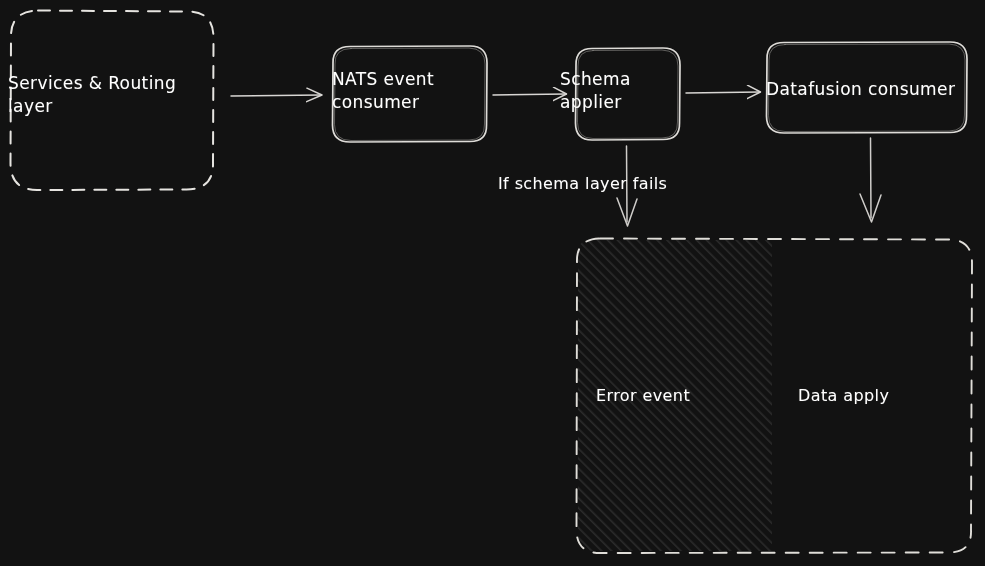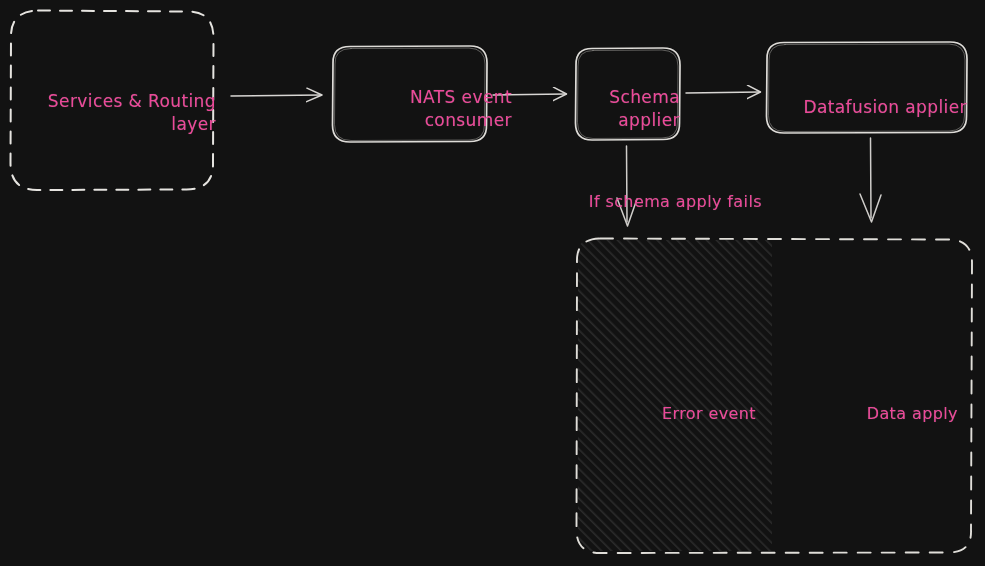--- a/index.html
+++ b/index.html
@@ -23,42 +23,41 @@
     left: 0;
     top: 0;
     width: 985px;
     height: 566px;
     overflow: visible;
   }
   .node-label,
   .edge-label,
   .region-label {
     position: absolute;
-    color: #ec4899;
+    color: #ffffff;
     font-family: "DejaVu Sans", sans-serif;
-    text-align: right;
+    text-align: left;
     line-height: 1.38;
     letter-spacing: 0.4px;
     white-space: pre;
     pointer-events: none;
     text-shadow: 0 0 1px rgba(232,230,227,0.28);
-    margin-top: 18px;
   }
   .node-label {
     font-size: 17px;
   }
   .edge-label {
     font-size: 16px;
   }
   .region-label {
     font-size: 16px;
   }
   .lbl-services { left: 8px;  top: 72px;  width: 208px; }
-  .lbl-nats     { left: 332px; top: 68px; width: 156px; padding-left: 24px; }
-  .lbl-schema   { left: 575px; top: 68px; width: 105px; }
+  .lbl-nats     { left: 332px; top: 68px; width: 156px; }
+  .lbl-schema   { left: 560px; top: 68px; width: 105px; }
   .lbl-datafusion { left: 766px; top: 78px; width: 201px; }
   .lbl-fail     { left: 498px; top: 173px; width: 264px; }
   .lbl-errorlake{ left: 596px; top: 385px; width: 160px; }
   .lbl-datalake { left: 798px; top: 385px; width: 160px; }
 </style>
 </head>
 <body>
 
 <div id="canvas">
 
@@ -145,21 +144,21 @@
 
   <div class="node-label lbl-services">Services &amp; Routing
 layer</div>
 
   <div class="node-label lbl-nats">NATS event
 consumer</div>
 
   <div class="node-label lbl-schema">Schema
 applier</div>
 
-  <div class="node-label lbl-datafusion">Datafusion applier</div>
+  <div class="node-label lbl-datafusion">Datafusion consumer</div>
 
-  <div class="edge-label lbl-fail">If schema apply fails</div>
+  <div class="edge-label lbl-fail">If schema layer fails</div>
 
   <div class="region-label lbl-errorlake">Error event</div>
 
   <div class="region-label lbl-datalake">Data apply</div>
 
 </div>
 
 </body></html>

